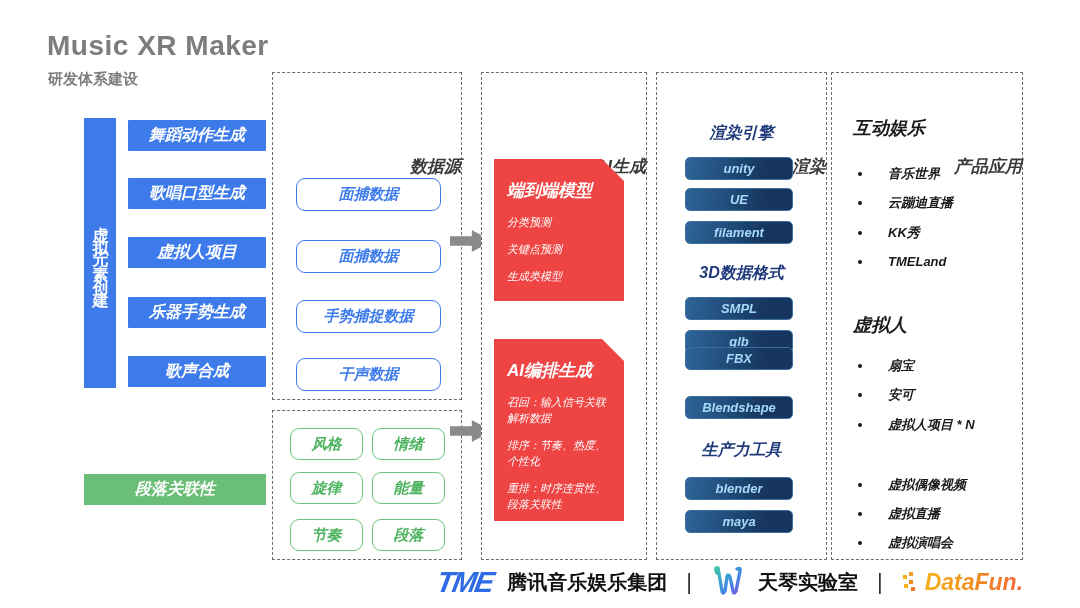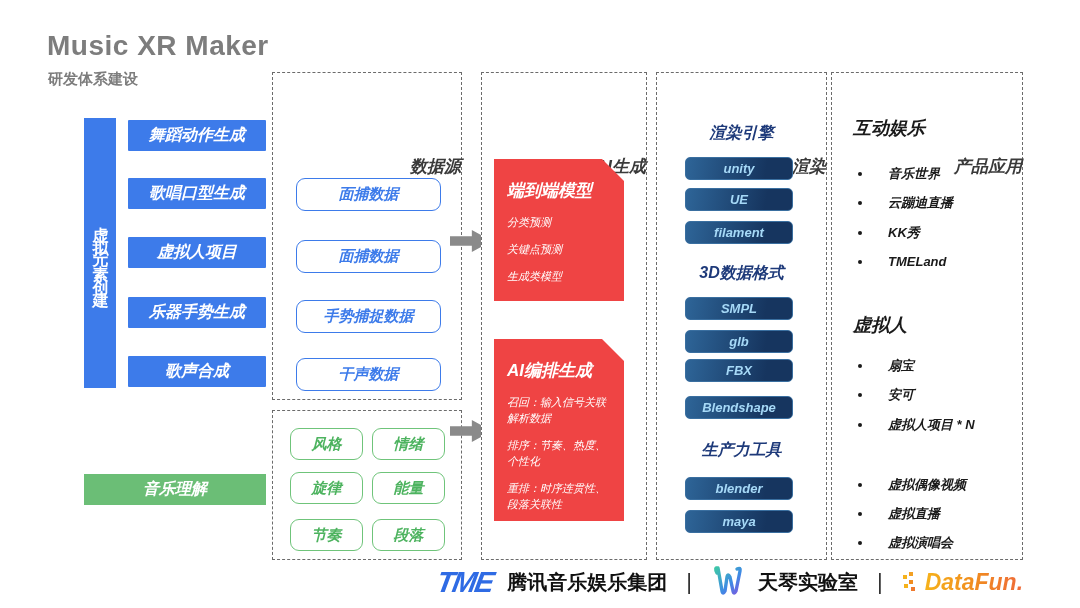--- a/index.html
+++ b/index.html
@@ -84,21 +84,21 @@
   <div class="abs vbar">
     <span>虚拟元素创建</span>
   </div>
 
   <div class="abs bluebox" style="top:120px">舞蹈动作生成</div>
   <div class="abs bluebox" style="top:178px">歌唱口型生成</div>
   <div class="abs bluebox" style="top:237px">虚拟人项目</div>
   <div class="abs bluebox" style="top:297px">乐器手势生成</div>
   <div class="abs bluebox" style="top:356px">歌声合成</div>
 
-  <div class="abs greenbar">音乐理解</div>
+  <div class="abs greenbar">段落关联性</div>
 
   <div class="abs dashed" style="left:272px;top:72px;width:188px;height:326px">
     <div class="abs panel-title">数据源</div>
     <div class="abs dsbox" style="top:105px">面捕数据</div>
     <div class="abs dsbox" style="top:167px">面捕数据</div>
     <div class="abs dsbox" style="top:227px">手势捕捉数据</div>
     <div class="abs dsbox" style="top:285px">干声数据</div>
   </div>
 
   <div class="abs dashed" style="left:272px;top:410px;width:188px;height:148px">
@@ -133,21 +133,21 @@
     <div class="abs panel-title">3D渲染</div>
 
     <div class="abs bheading" style="top:50px">渲染引擎</div>
     <div class="abs pill" style="top:84px">unity</div>
     <div class="abs pill" style="top:115px">UE</div>
     <div class="abs pill" style="top:148px">filament</div>
 
     <div class="abs bheading" style="top:190px">3D数据格式</div>
     <div class="abs pill" style="top:224px">SMPL</div>
     <div class="abs pill" style="top:257px">glb</div>
-    <div class="abs pill" style="top:286px">FBX</div>
+    <div class="abs pill" style="top:274px">FBX</div>
     <div class="abs pill" style="top:323px">Blendshape</div>
 
     <div class="abs bheading" style="top:367px">生产力工具</div>
     <div class="abs pill" style="top:404px">blender</div>
     <div class="abs pill" style="top:437px">maya</div>
   </div>
 
   <div class="abs dashed" style="left:831px;top:72px;width:190px;height:486px">
     <div class="abs panel-title">产品应用</div>
 

